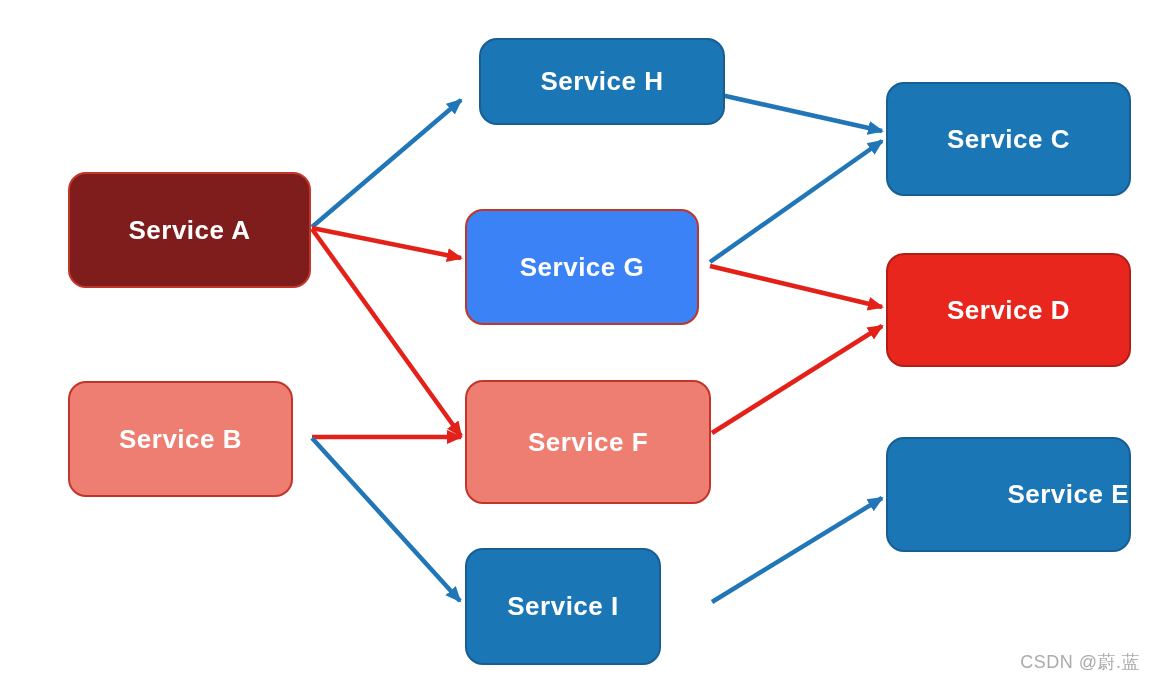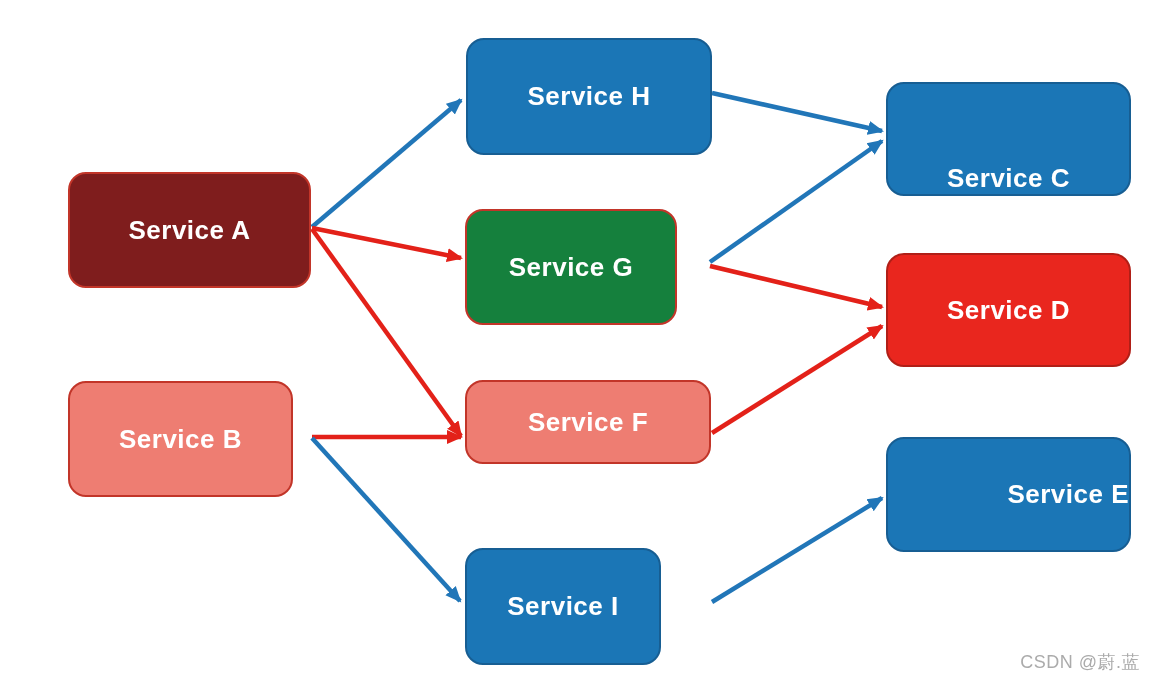--- a/index.html
+++ b/index.html
@@ -76,33 +76,33 @@
       <line x1="712" y1="433" x2="882" y2="326" stroke="#E32119" stroke-width="4.5" marker-end="url(#arrow-red)"></line>
       <line x1="712" y1="602" x2="882" y2="498" stroke="#2176B8" stroke-width="4.5" marker-end="url(#arrow-blue)"></line>
     </svg>
   <div class="nodes-layer">
       <div class="node" style="left: 68px; top: 172px; width: 243px; height: 116px; background: #7f1d1d; border-color: rgb(194, 53, 41);">
         <span>Service A</span>
       </div>
       <div class="node" style="left: 68px; top: 381px; width: 225px; height: 116px; background: rgb(238, 125, 114); border-color: rgb(194, 53, 41);">
         <span>Service B</span>
       </div>
-      <div class="node" style="left: 466px; top: 38px; width: 246px; height: 117px; background: rgb(27, 118, 182); border-color: rgb(23, 94, 147);">
+      <div class="node" style="left: 479px; top: 38px; width: 246px; height: 87px; background: rgb(27, 118, 182); border-color: rgb(23, 94, 147);">
         <span>Service H</span>
       </div>
-      <div class="node" style="left: 465px; top: 209px; width: 212px; height: 116px; background: #15803d; border-color: rgb(194, 53, 41);">
+      <div class="node" style="left: 465px; top: 209px; width: 234px; height: 116px; background: #3b82f6; border-color: rgb(194, 53, 41);">
         <span>Service G</span>
       </div>
-      <div class="node" style="left: 465px; top: 380px; width: 246px; height: 84px; background: rgb(238, 125, 114); border-color: rgb(194, 53, 41);">
+      <div class="node" style="left: 465px; top: 380px; width: 246px; height: 124px; background: rgb(238, 125, 114); border-color: rgb(194, 53, 41);">
         <span>Service F</span>
       </div>
       <div class="node" style="left: 465px; top: 548px; width: 196px; height: 117px; background: rgb(27, 118, 182); border-color: rgb(23, 94, 147);">
         <span>Service I</span>
       </div>
-      <div class="node" style="left: 886px; top: 82px; width: 245px; height: 114px; background: rgb(27, 118, 182); border-color: rgb(23, 94, 147); align-items: flex-end;">
+      <div class="node" style="left: 886px; top: 82px; width: 245px; height: 114px; background: rgb(27, 118, 182); border-color: rgb(23, 94, 147);">
         <span>Service C</span>
       </div>
       <div class="node" style="left: 886px; top: 253px; width: 245px; height: 114px; background: rgb(233, 38, 30); border-color: rgb(176, 31, 23);">
         <span>Service D</span>
       </div>
       <div class="node" style="left: 886px; top: 437px; width: 245px; height: 115px; background: rgb(27, 118, 182); border-color: rgb(23, 94, 147); justify-content: flex-end;">
         <span>Service E</span>
       </div>
     </div>
   <div class="watermark" title="CSDN @蔚.蓝" style="color: rgb(171, 171, 171);">CSDN @蔚.蓝</div>

